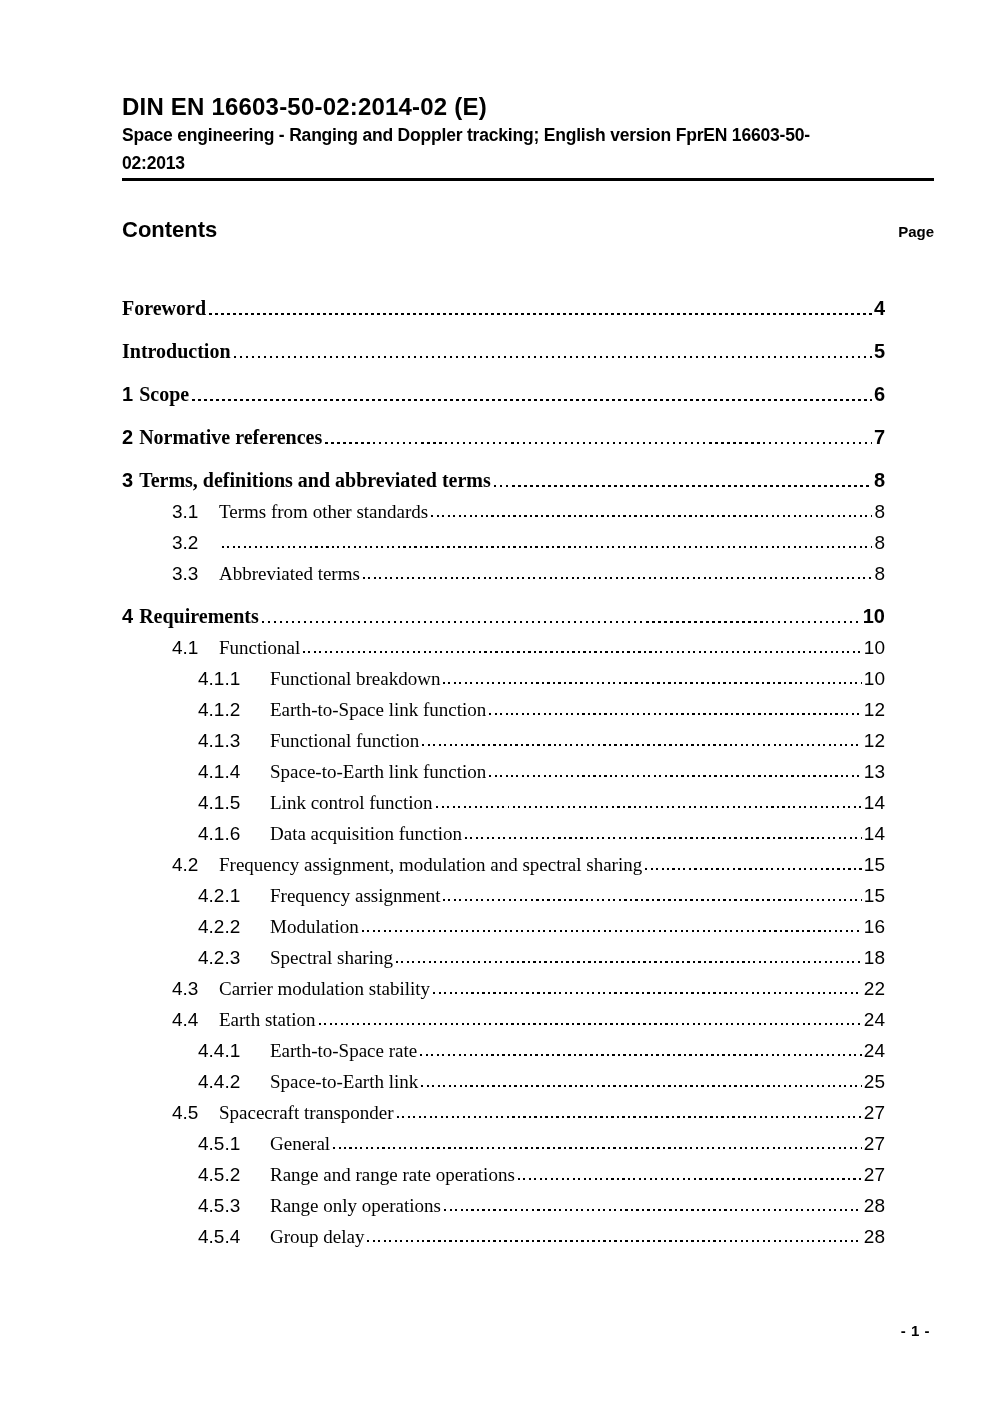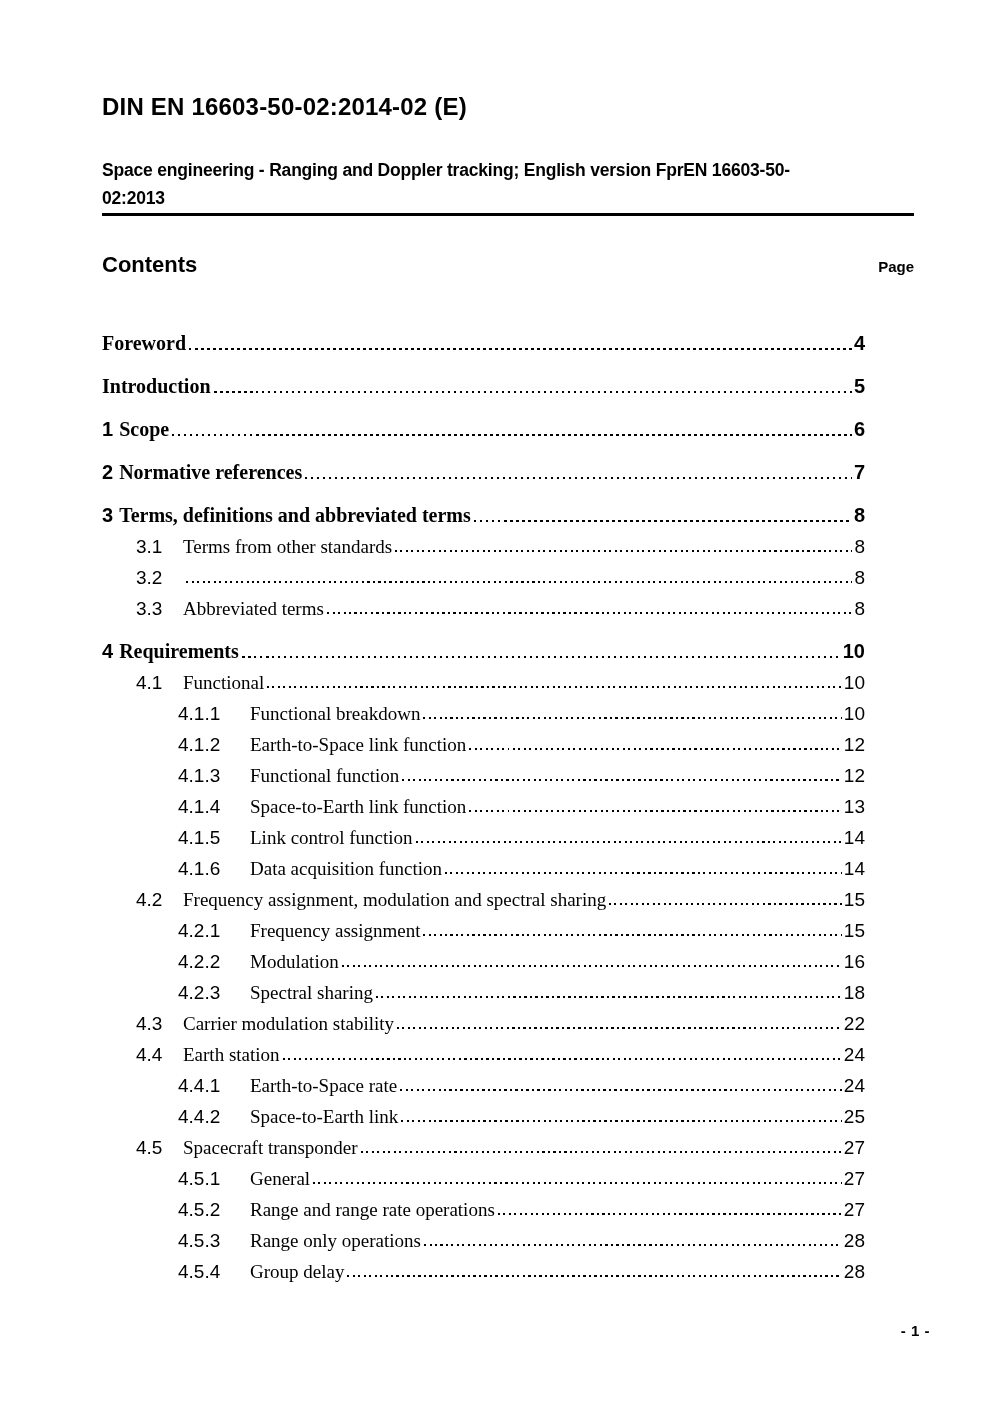--- a/index.html
+++ b/index.html
@@ -9,36 +9,35 @@
   .page {
     position: relative;
     width: 992px;
     height: 1403px;
     background: #ffffff;
     overflow: hidden;
   }
 
   .content {
     position: absolute;
-    left: 102px;
+    left: 122px;
     top: 0;
     width: 812px;
   }
 
   .doc-title {
     margin-top: 93px;
     font-size: 24px;
     line-height: 28px;
     font-weight: bold;
     letter-spacing: 0.2px;
     white-space: nowrap;
   }
 
   .doc-subtitle {
-    margin-top: 35px;
     font-size: 17.5px;
     line-height: 28px;
     font-weight: bold;
     letter-spacing: -0.2px;
     padding-bottom: 1px;
     border-bottom: 3px solid #000;
   }
   .doc-subtitle div { white-space: nowrap; }
 
   .contents-row {
@@ -73,21 +72,21 @@
   }
   .toc-row.lv0 {
     margin-top: 12px;
     font-weight: bold;
     font-size: 20px;
   }
   .toc-row.lv0:first-child { margin-top: 0; }
 
   .toc-num { flex: none; }
   .lv0 .toc-num { margin-right: 6px; }
-  .lv1 .toc-num { margin-left: 34px; width: 47px; }
+  .lv1 .toc-num { margin-left: 50px; width: 47px; }
   .lv2 .toc-num { margin-left: 76px; width: 72px; }
 
   .toc-title { flex: none; font-family: Liberation Serif, serif; }
 
   .leader {
     flex: 1 1 auto;
     align-self: flex-end;
     height: 2px;
     margin: 0 2px 10px 3px;
     background: repeating-linear-gradient(90deg, #000 0 2px, transparent 2px 5.5px);

